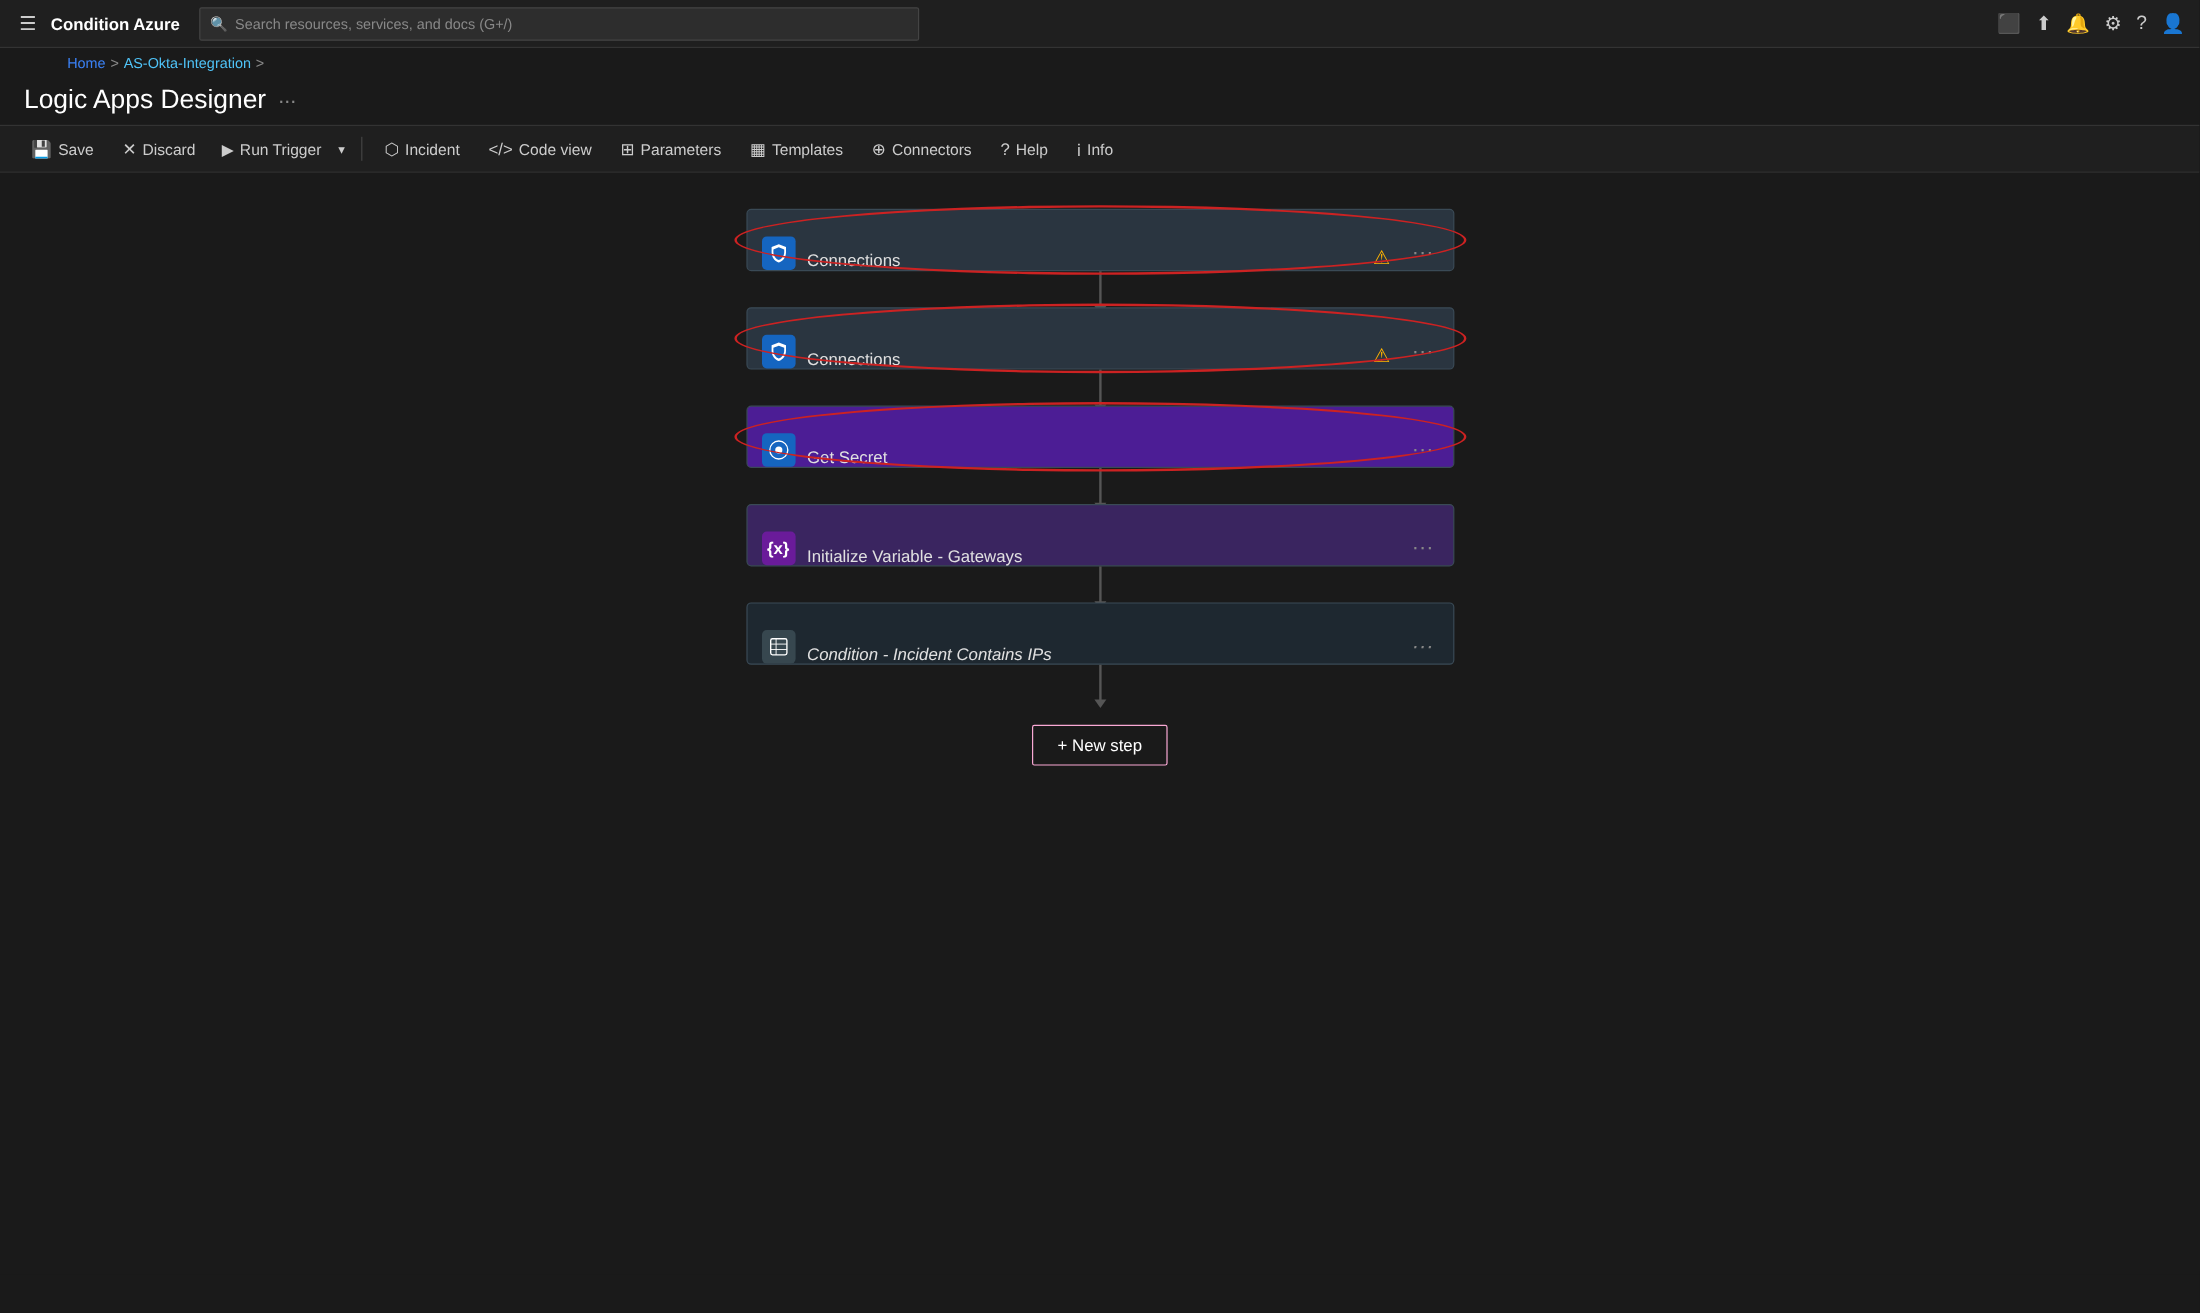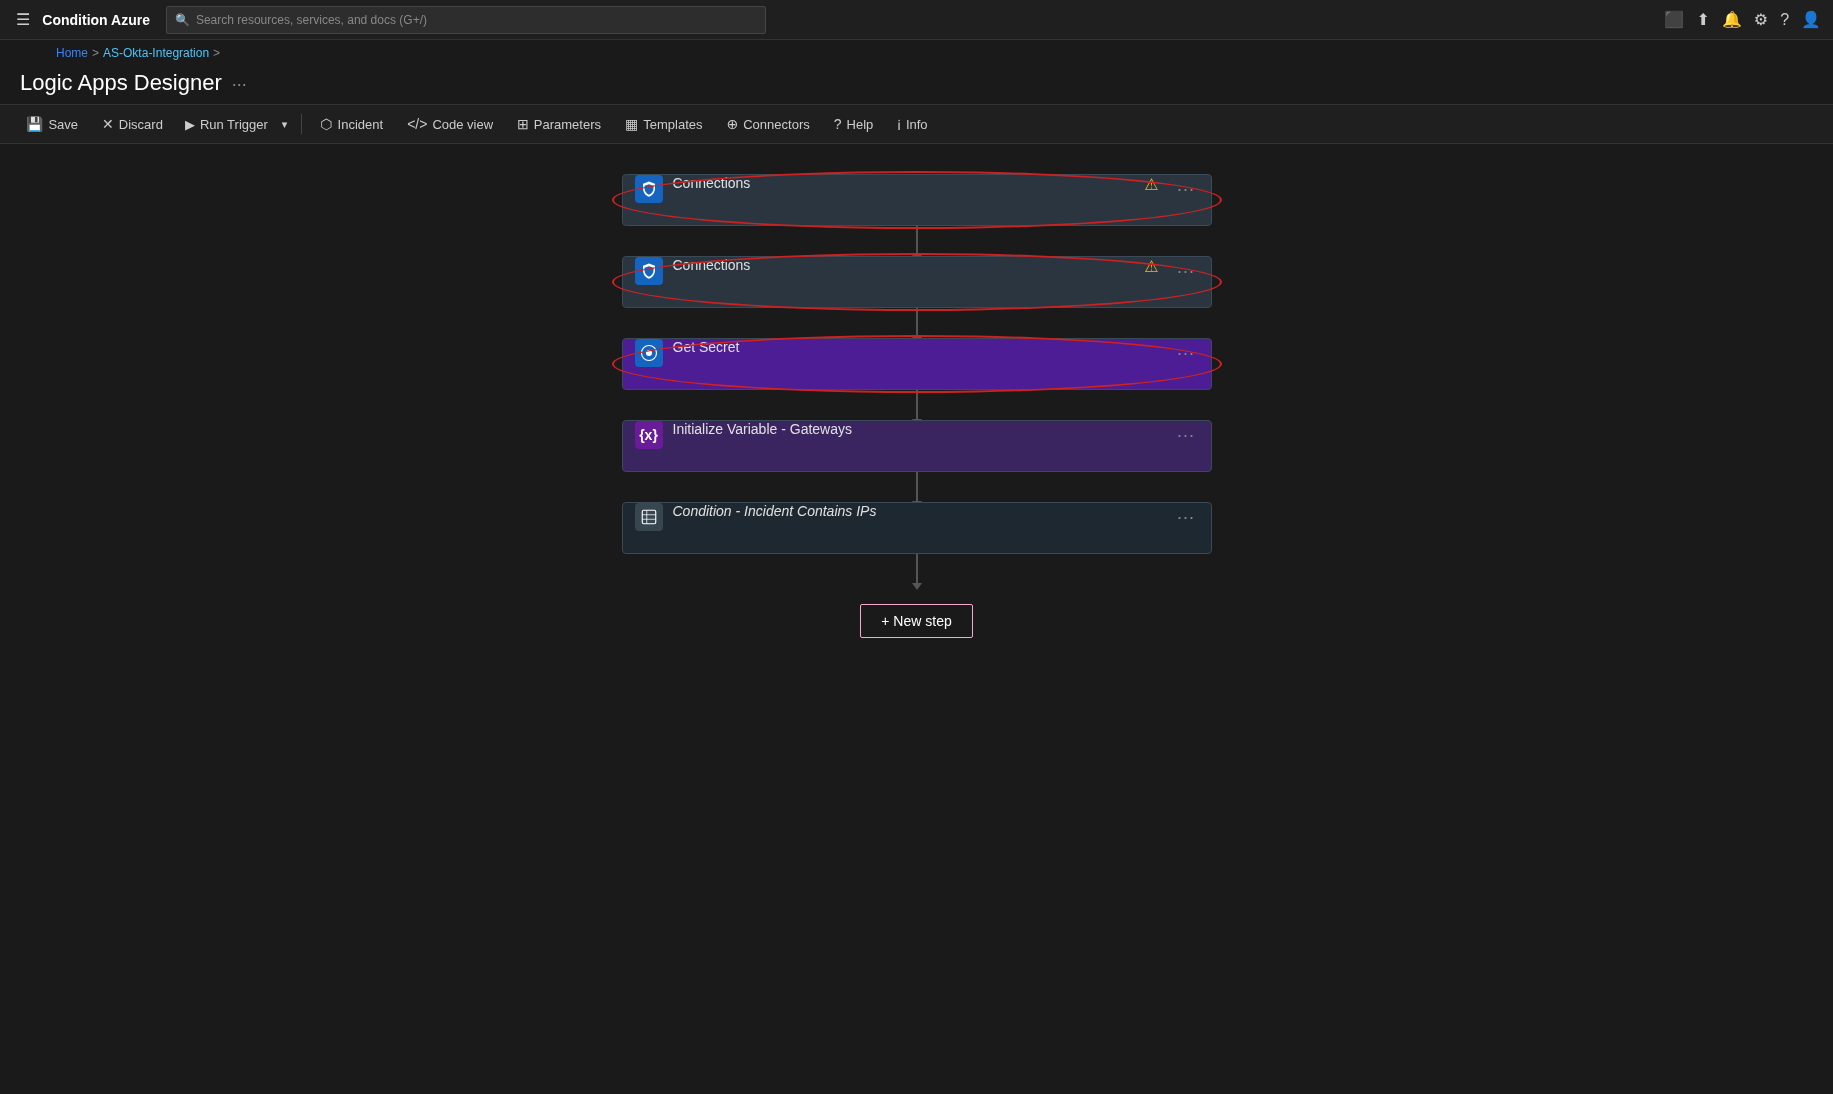--- a/index.html
+++ b/index.html
@@ -169,21 +169,21 @@
     }
 
     
     .step-card {
       width: 590px;
       height: 52px;
       background: #2b3640;
       border: 1px solid #3a4a56;
       border-radius: 4px;
       display: flex;
-      align-items: flex-start;
+      align-items: flex-end;
       padding: 0 12px;
       gap: 10px;
       position: relative;
       cursor: pointer;
     }
 
     
     .step-wrapper {
       position: relative;
       display: flex;

